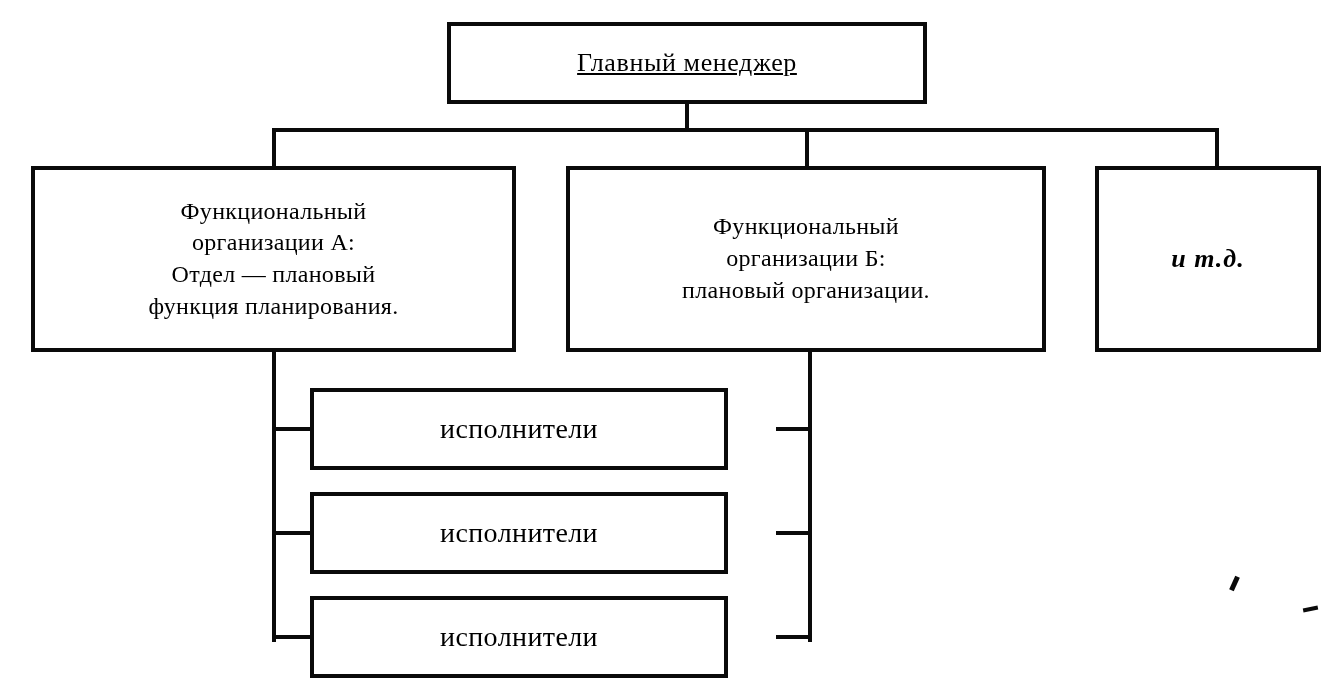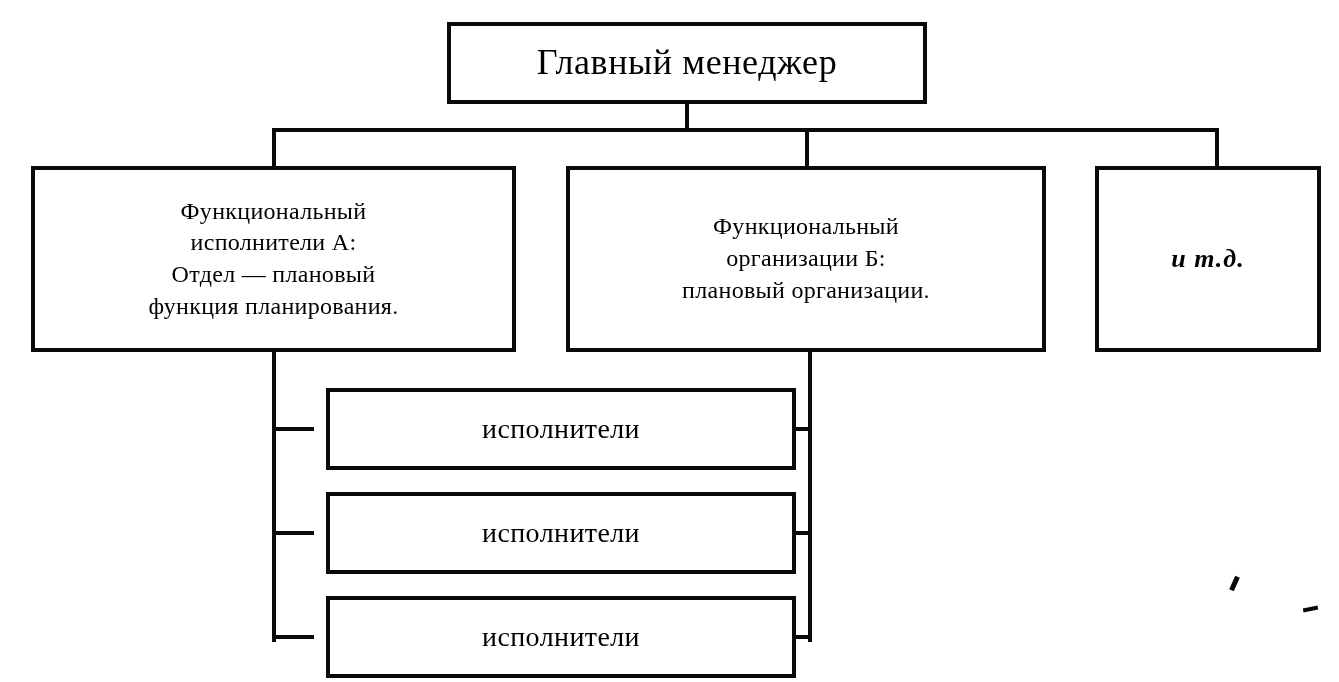--- a/index.html
+++ b/index.html
@@ -39,22 +39,23 @@
 
   
   #box-top-manager {
     left: 447px;
     top: 22px;
     width: 480px;
     height: 82px;
     border-width: 4px;
   }
   #box-top-manager .line {
-    font-size: 36px;
+    font-size: 26px;
     letter-spacing: 0.6px;
+    text-decoration: underline;
   }
 
   
   #box-func-a {
     left: 31px;
     top: 166px;
     width: 485px;
     height: 186px;
     border-width: 4px;
   }
@@ -79,22 +80,22 @@
     font-style: italic;
   }
   #box-etc .line {
     font-size: 26px;
     font-weight: bold;
     letter-spacing: 1px;
   }
 
   
   .performer-box {
-    left: 326px;
-    width: 470px;
+    left: 310px;
+    width: 418px;
     height: 82px;
     border-width: 4px;
   }
   .performer-box .line {
     font-size: 28px;
     letter-spacing: 0.4px;
   }
   #box-performer-1 { top: 388px; }
   #box-performer-2 { top: 492px; }
   #box-performer-3 { top: 596px; }
@@ -163,21 +164,21 @@
   <div class="conn conn-h stub-right" id="stub-right-1"></div>
   <div class="conn conn-h stub-right" id="stub-right-2"></div>
   <div class="conn conn-h stub-right" id="stub-right-3"></div>
 
   <div class="node-box" id="box-top-manager">
     <span class="line">Главный менеджер</span>
   </div>
 
   <div class="node-box" id="box-func-a">
     <span class="line">Функциональный</span>
-    <span class="line">исполнители А:</span>
+    <span class="line">организации А:</span>
     <span class="line">Отдел — плановый</span>
     <span class="line">функция планирования.</span>
   </div>
 
   <div class="node-box" id="box-func-b">
     <span class="line">Функциональный</span>
     <span class="line">организации Б:</span>
     <span class="line">плановый организации.</span>
   </div>
 

